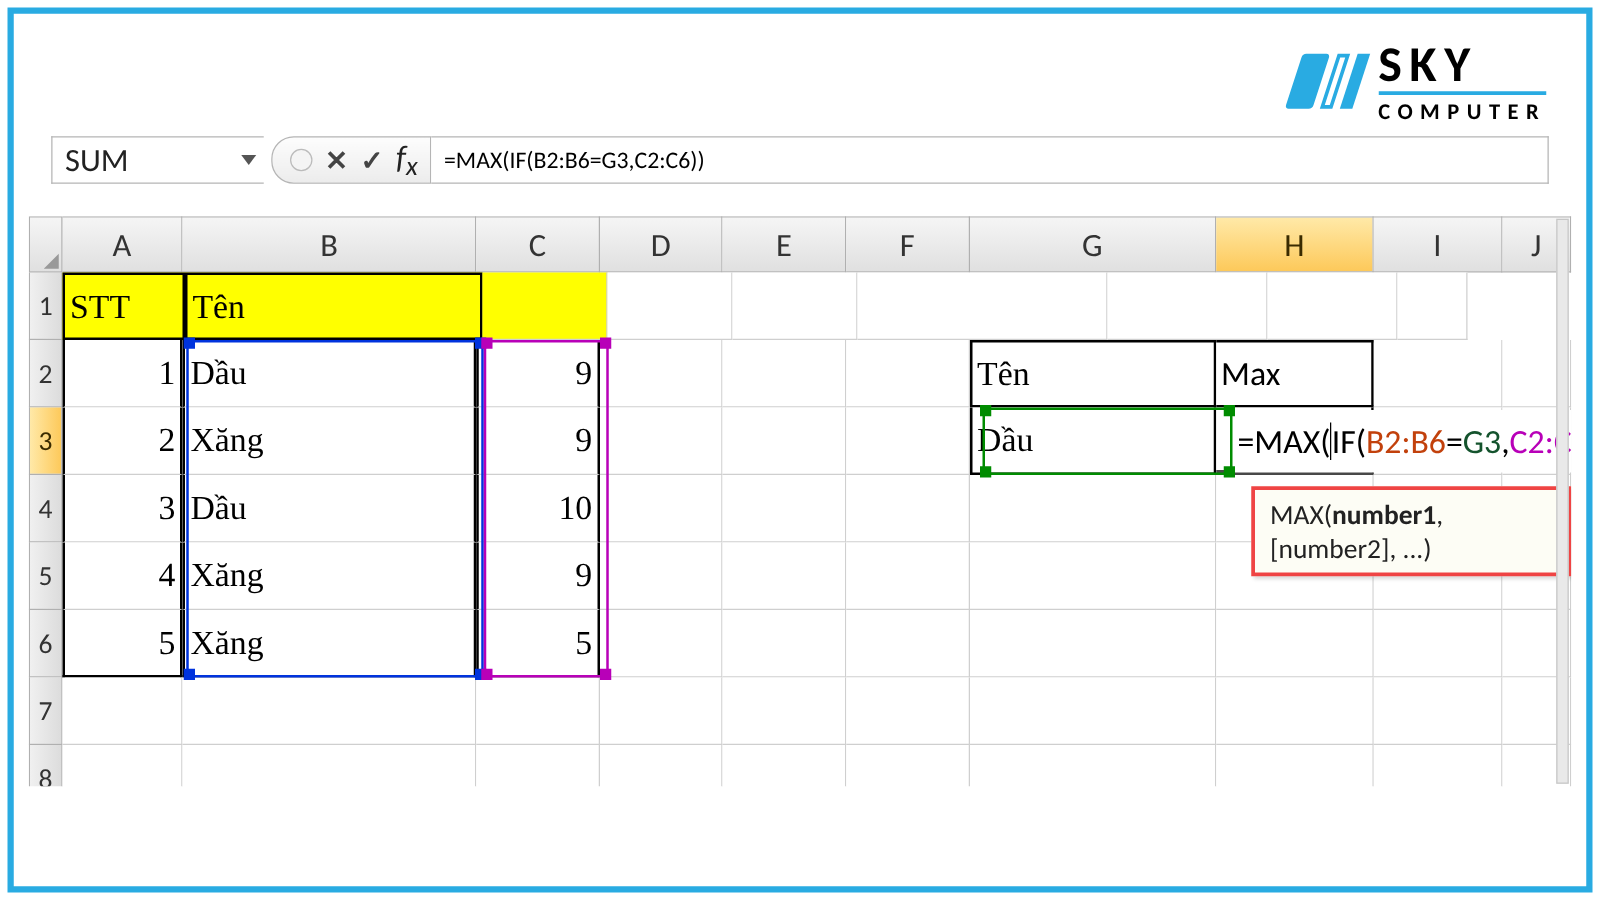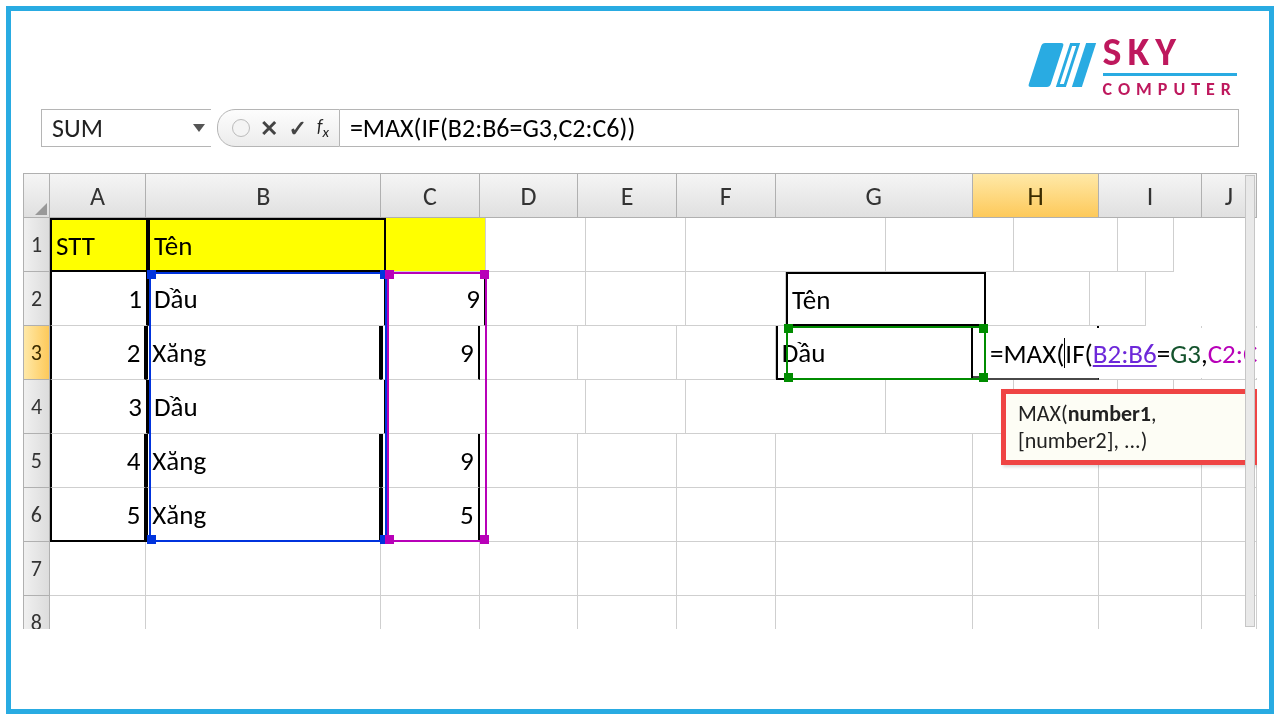--- a/index.html
+++ b/index.html
@@ -34,21 +34,21 @@
     width: 10px;
     height: 44px;
     background: #29abe2;
   }
   .logo-mark span:nth-child(2) { background: #fff; border: 3px solid #29abe2; width: 10px; }
   .logo-mark span:nth-child(1) { width: 22px; border-radius: 3px; }
   .logo-mark span:nth-child(3) { width: 10px; }
   .logo-text {
     display: flex;
     flex-direction: column;
-    color: #be185d;
+    color: #000000;
     font-weight: 700;
     line-height: 1.05;
   }
   .logo-text .big {
     font-size: 40px;
     letter-spacing: 6px;
   }
   .logo-text .small {
     font-size: 18px;
     letter-spacing: 6px;
@@ -102,32 +102,32 @@
     border-radius: 50%;
     background: #f4f4f4;
   }
   .fx-tools .x, .fx-tools .chk {
     font-size: 22px;
     font-weight: 700;
     color: #444;
   }
   .fx-tools .fx {
     font-style: italic;
-    font-size: 18px;
+    font-size: 26px;
     color: #222;
   }
   .fbar {
     flex: 1;
     height: 38px;
     border: 1px solid #b5b5b5;
     border-left: none;
     display: flex;
     align-items: center;
     padding: 16px 10px;
-    font-size: 26px;
+    font-size: 19px;
     color: #000;
     background: #fff;
   }
 
   .sheet-wrap {
     position: absolute;
     left: 12px; right: 12px;
     top: 162px; bottom: 80px;
     overflow: hidden;
   }
@@ -187,21 +187,21 @@
     display: flex;
     align-items: center;
     padding: 0 4px;
     background: #fff;
     position: relative;
   }
   .cell.num { justify-content: flex-end; }
   .cell.yellow { background: #ffff00; }
   .cell.dborder-t { border-top: 2px solid #000; }
   .cell.dborder-b { border-bottom: 2px solid #000; }
-  .cell.dborder-l { border-left: 2px solid #000; }
+  .cell.dborder-l { border-left: 2px solid #000; font-family: Liberation Serif, serif; }
   .cell.dborder-r { border-right: 2px solid #000; }
 
   .cell.h3-active {
     border-bottom: 4px solid #484848;
   }
   .blue-box {
     position: absolute;
     border: 2px solid #0033dd;
     pointer-events: none;
   }
@@ -215,39 +215,39 @@
   .green-box { position: absolute; border: 2px solid #008c00; pointer-events: none; color: #008c00; }
 
   .h1 { top: -4px; left: -4px; }
   .h2 { top: -4px; right: -4px; }
   .h3 { bottom: -4px; left: -4px; }
   .h4 { bottom: -4px; right: -4px; }
 
   .tooltip {
     position: absolute;
     background: #fdfdf5;
-    border: 5px solid #ef4444;
+    border: 3px solid #ef4444;
     font-size: 22px;
     padding: 6px 12px;
     color: #222;
     box-shadow: 2px 2px 3px rgba(0,0,0,.15);
   }
   .tooltip b { font-weight: 700; }
 
   .formula-cell {
     position: absolute;
     font-size: 27px;
     display: flex;
     align-items: center;
     background: #fff;
     white-space: nowrap;
     padding: 0 2px;
   }
   .formula-cell .fn { color: #000; }
-  .formula-cell .r-blue { color: #6d28d9; text-decoration: underline; }
+  .formula-cell .r-blue { color: #c2410c; }
   .formula-cell .r-green { color: #14532d; }
   .formula-cell .r-mag { color: #b800b8; }
   .caret {
     display: inline-block;
     width: 1px; height: 30px;
     background: #000;
     vertical-align: middle;
     margin: 0 0px;
   }
 
@@ -331,40 +331,42 @@
         </div>
         <div class="row">
           <div class="rh">2</div>
           <div class="cell wA dborder-l dborder-r num">1</div>
           <div class="cell wB dborder-l dborder-r">Dầu</div>
           <div class="cell wC dborder-l dborder-r num">9</div>
           <div class="cell wD"></div>
           <div class="cell wE"></div>
           <div class="cell wF"></div>
           <div class="cell wG dborder-t dborder-l dborder-r dborder-b">Tên</div>
+          <div class="cell wH dborder-t dborder-r dborder-b">Max</div>
           <div class="cell wI"></div>
           <div class="cell wJ"></div>
         </div>
         <div class="row">
           <div class="rh active">3</div>
           <div class="cell wA dborder-l dborder-r num">2</div>
           <div class="cell wB dborder-l dborder-r">Xăng</div>
           <div class="cell wC dborder-l dborder-r num">9</div>
           <div class="cell wD"></div>
           <div class="cell wE"></div>
           <div class="cell wF"></div>
           <div class="cell wG dborder-l dborder-r dborder-b">Dầu</div>
           <div class="cell wH h3-active dborder-r"></div>
           <div class="cell wI"></div>
           <div class="cell wJ"></div>
         </div>
         <div class="row">
           <div class="rh">4</div>
           <div class="cell wA dborder-l dborder-r num">3</div>
           <div class="cell wB dborder-l dborder-r">Dầu</div>
+          <div class="cell wC dborder-l dborder-r num">10</div>
           <div class="cell wD"></div>
           <div class="cell wE"></div>
           <div class="cell wF"></div>
           <div class="cell wG"></div>
           <div class="cell wH"></div>
           <div class="cell wI"></div>
           <div class="cell wJ"></div>
         </div>
         <div class="row">
           <div class="rh">5</div>

